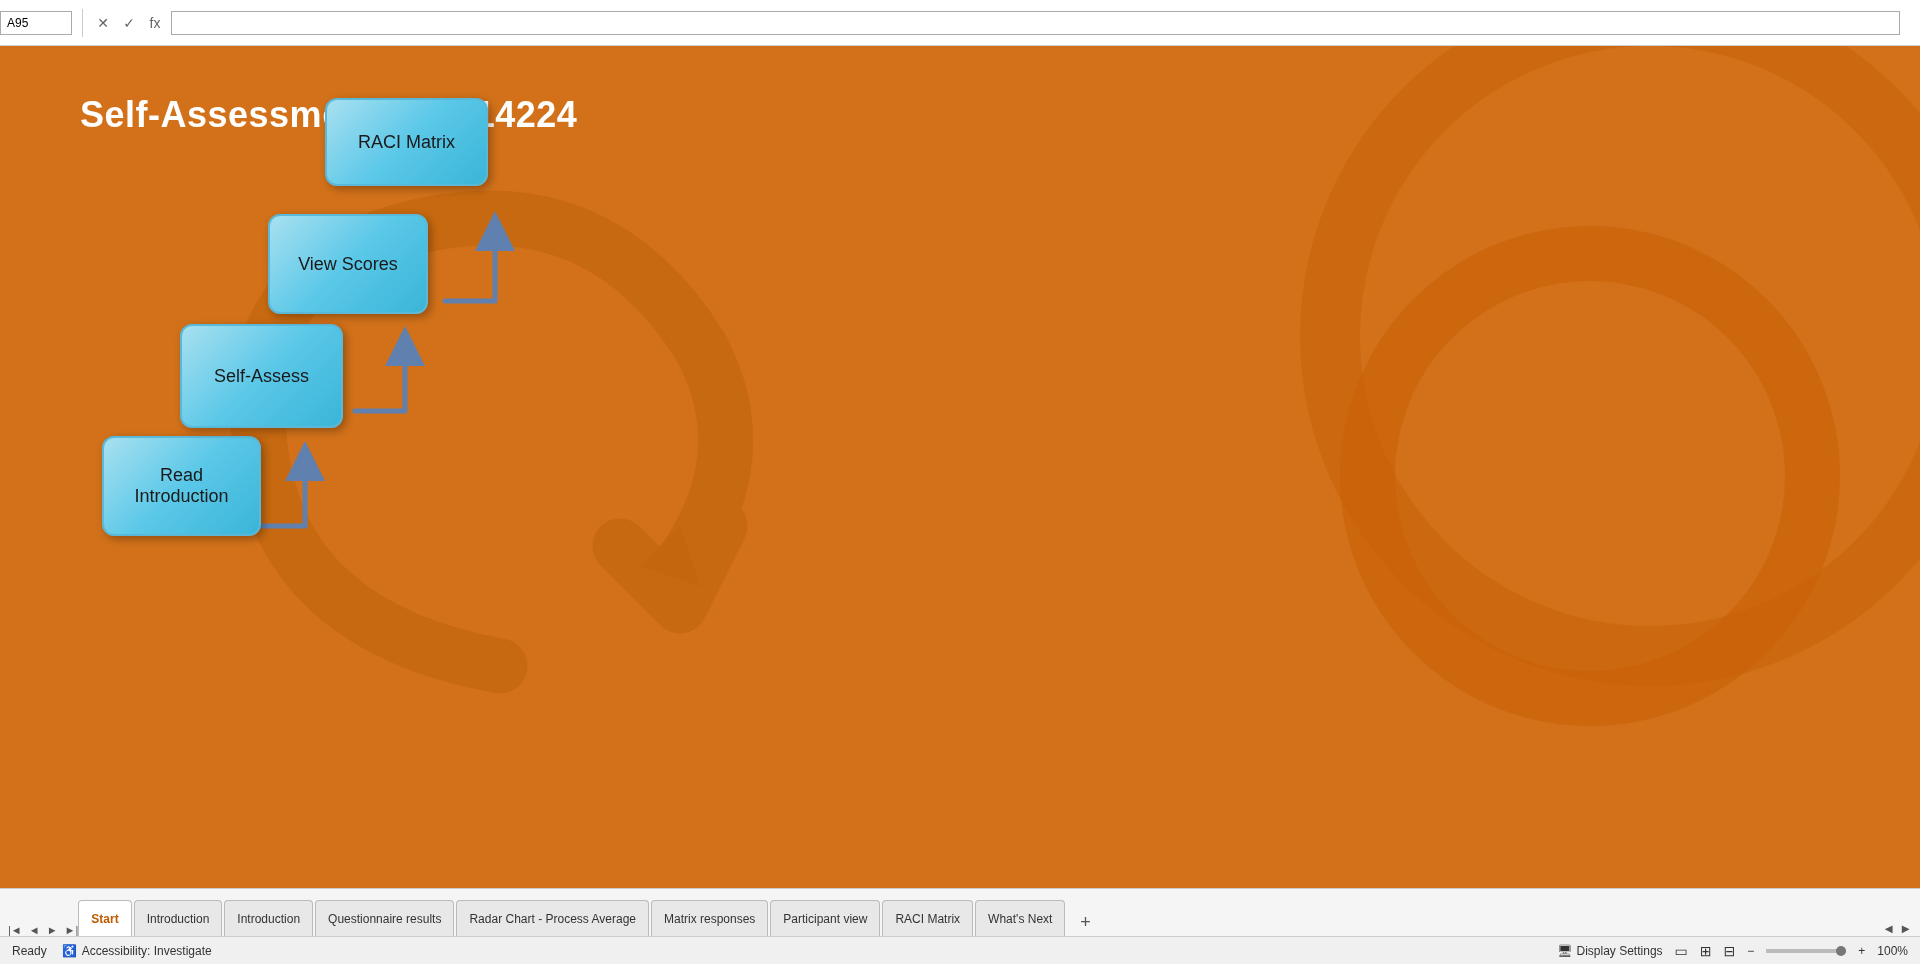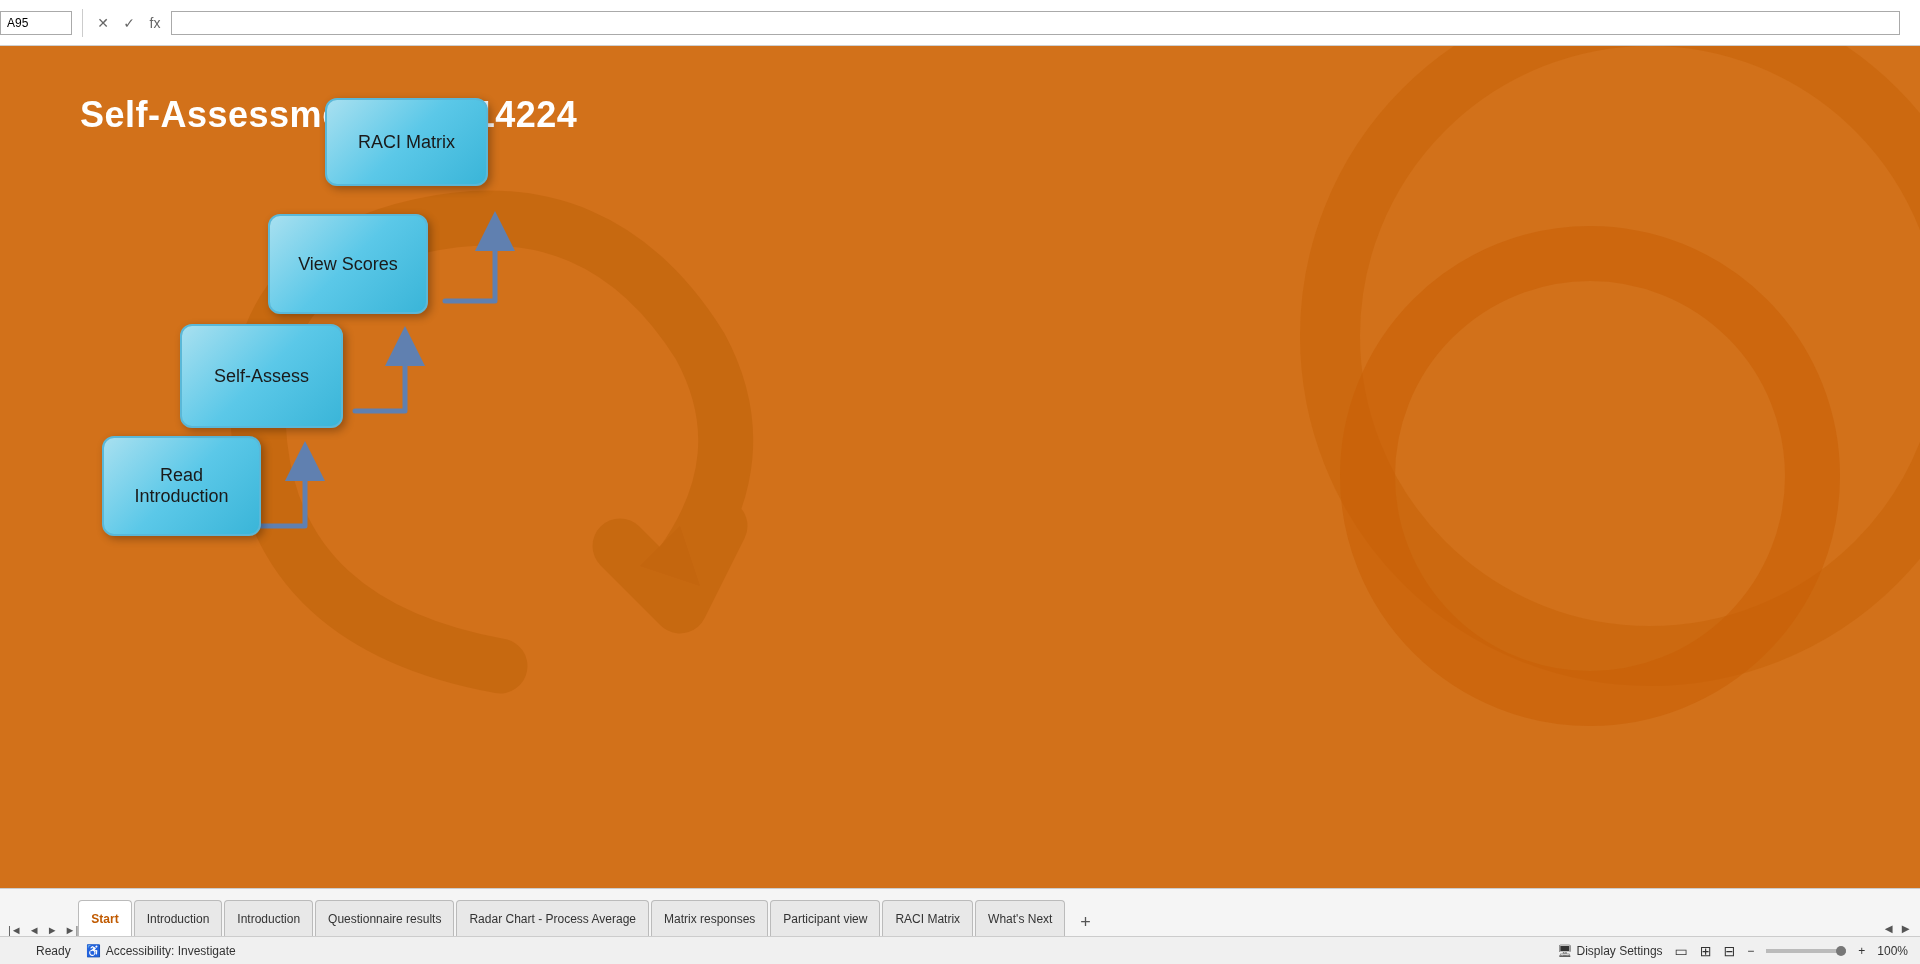--- a/index.html
+++ b/index.html
@@ -159,21 +159,21 @@
       height: 28px;
       background: #f0f0f0;
       border-top: 1px solid #ccc;
       display: flex;
       align-items: center;
       padding: 0 12px;
       font-size: 12px;
       color: #333;
       gap: 16px;
     }
-    .status-left { display: flex; align-items: flex-start; gap: 16px; margin-left: 24px; }
+    .status-left { display: flex; align-items: flex-start; gap: 16px; }
     .status-right { margin-left: auto; display: flex; align-items: center; gap: 12px; }
 
     
     .sheet-nav { display: flex; align-items: center; gap: 4px; font-size: 14px; color: #555; }
 
     
     .arrow-svg {
       position: absolute;
       pointer-events: none;
     }

